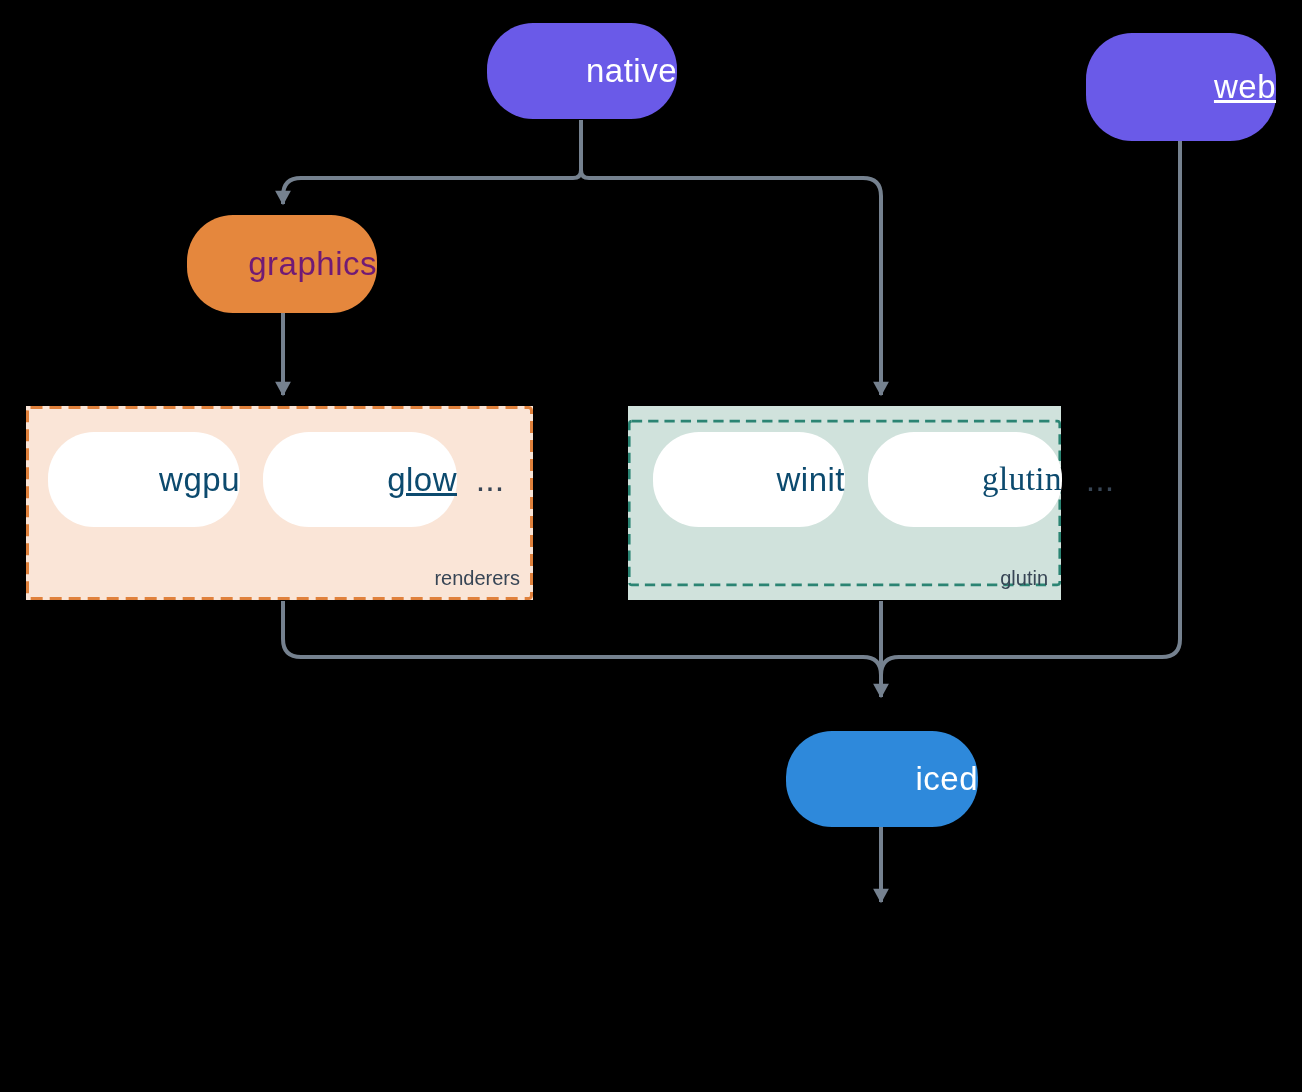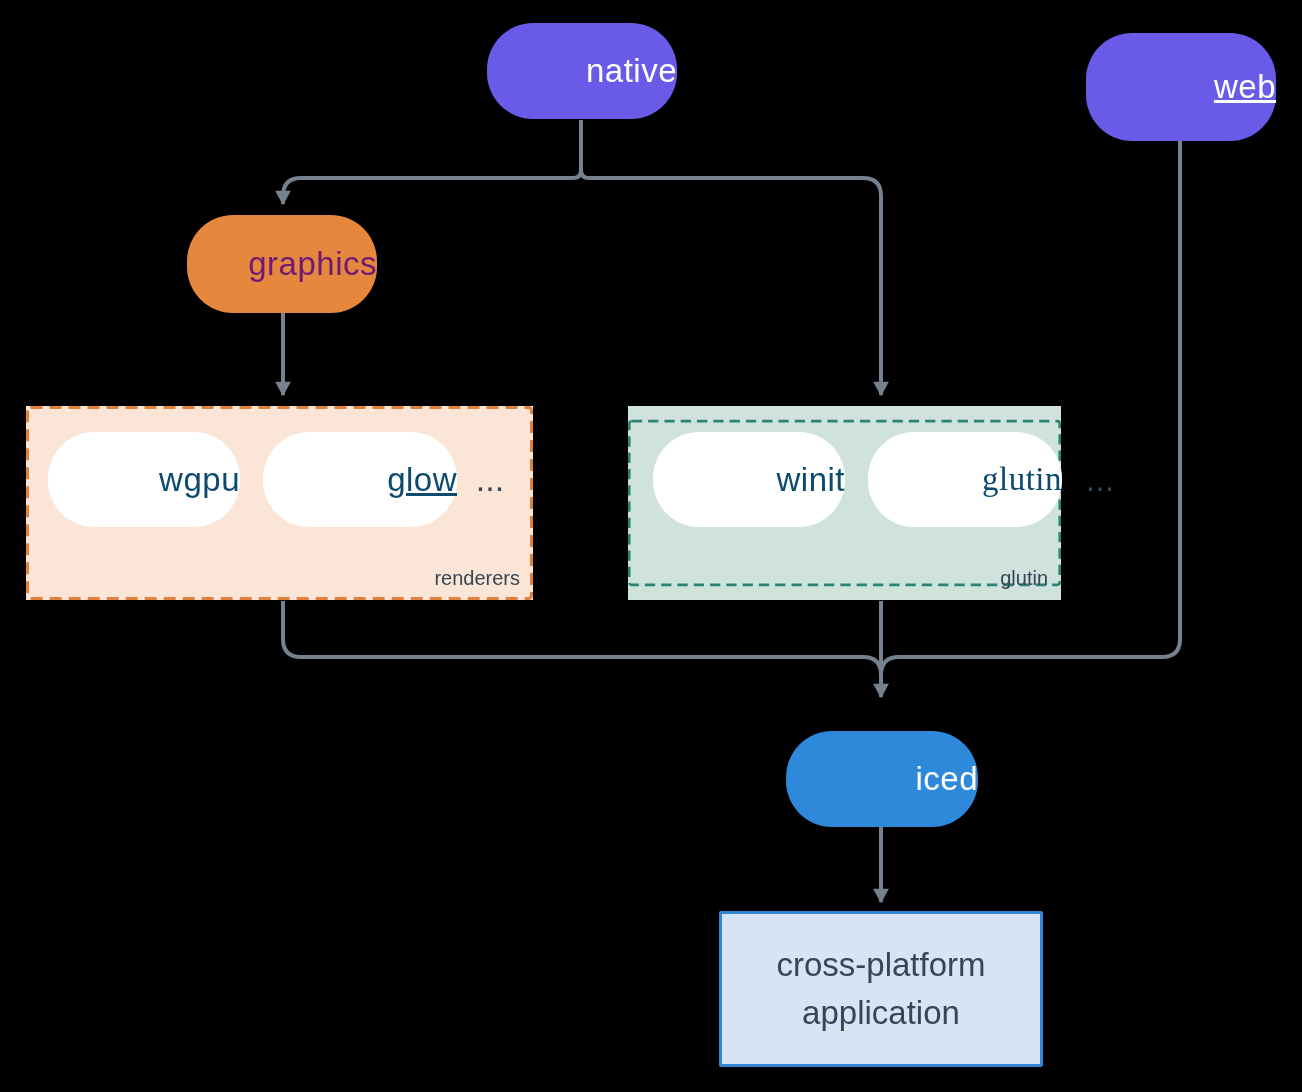--- a/index.html
+++ b/index.html
@@ -113,18 +113,14 @@
       <span>glutin</span>
     </div>
     <div class="ellipsis">...</div>
     <div class="group-label">glutin</div>
   </div>
 
   <div class="pill blue" id="node-iced">
     <span>iced</span>
   </div>
 
-  <div id="node-application">
-    <span>cross-platform</span>
-    <span>application</span>
-  </div>
 
 </div>
 
 </body></html>

